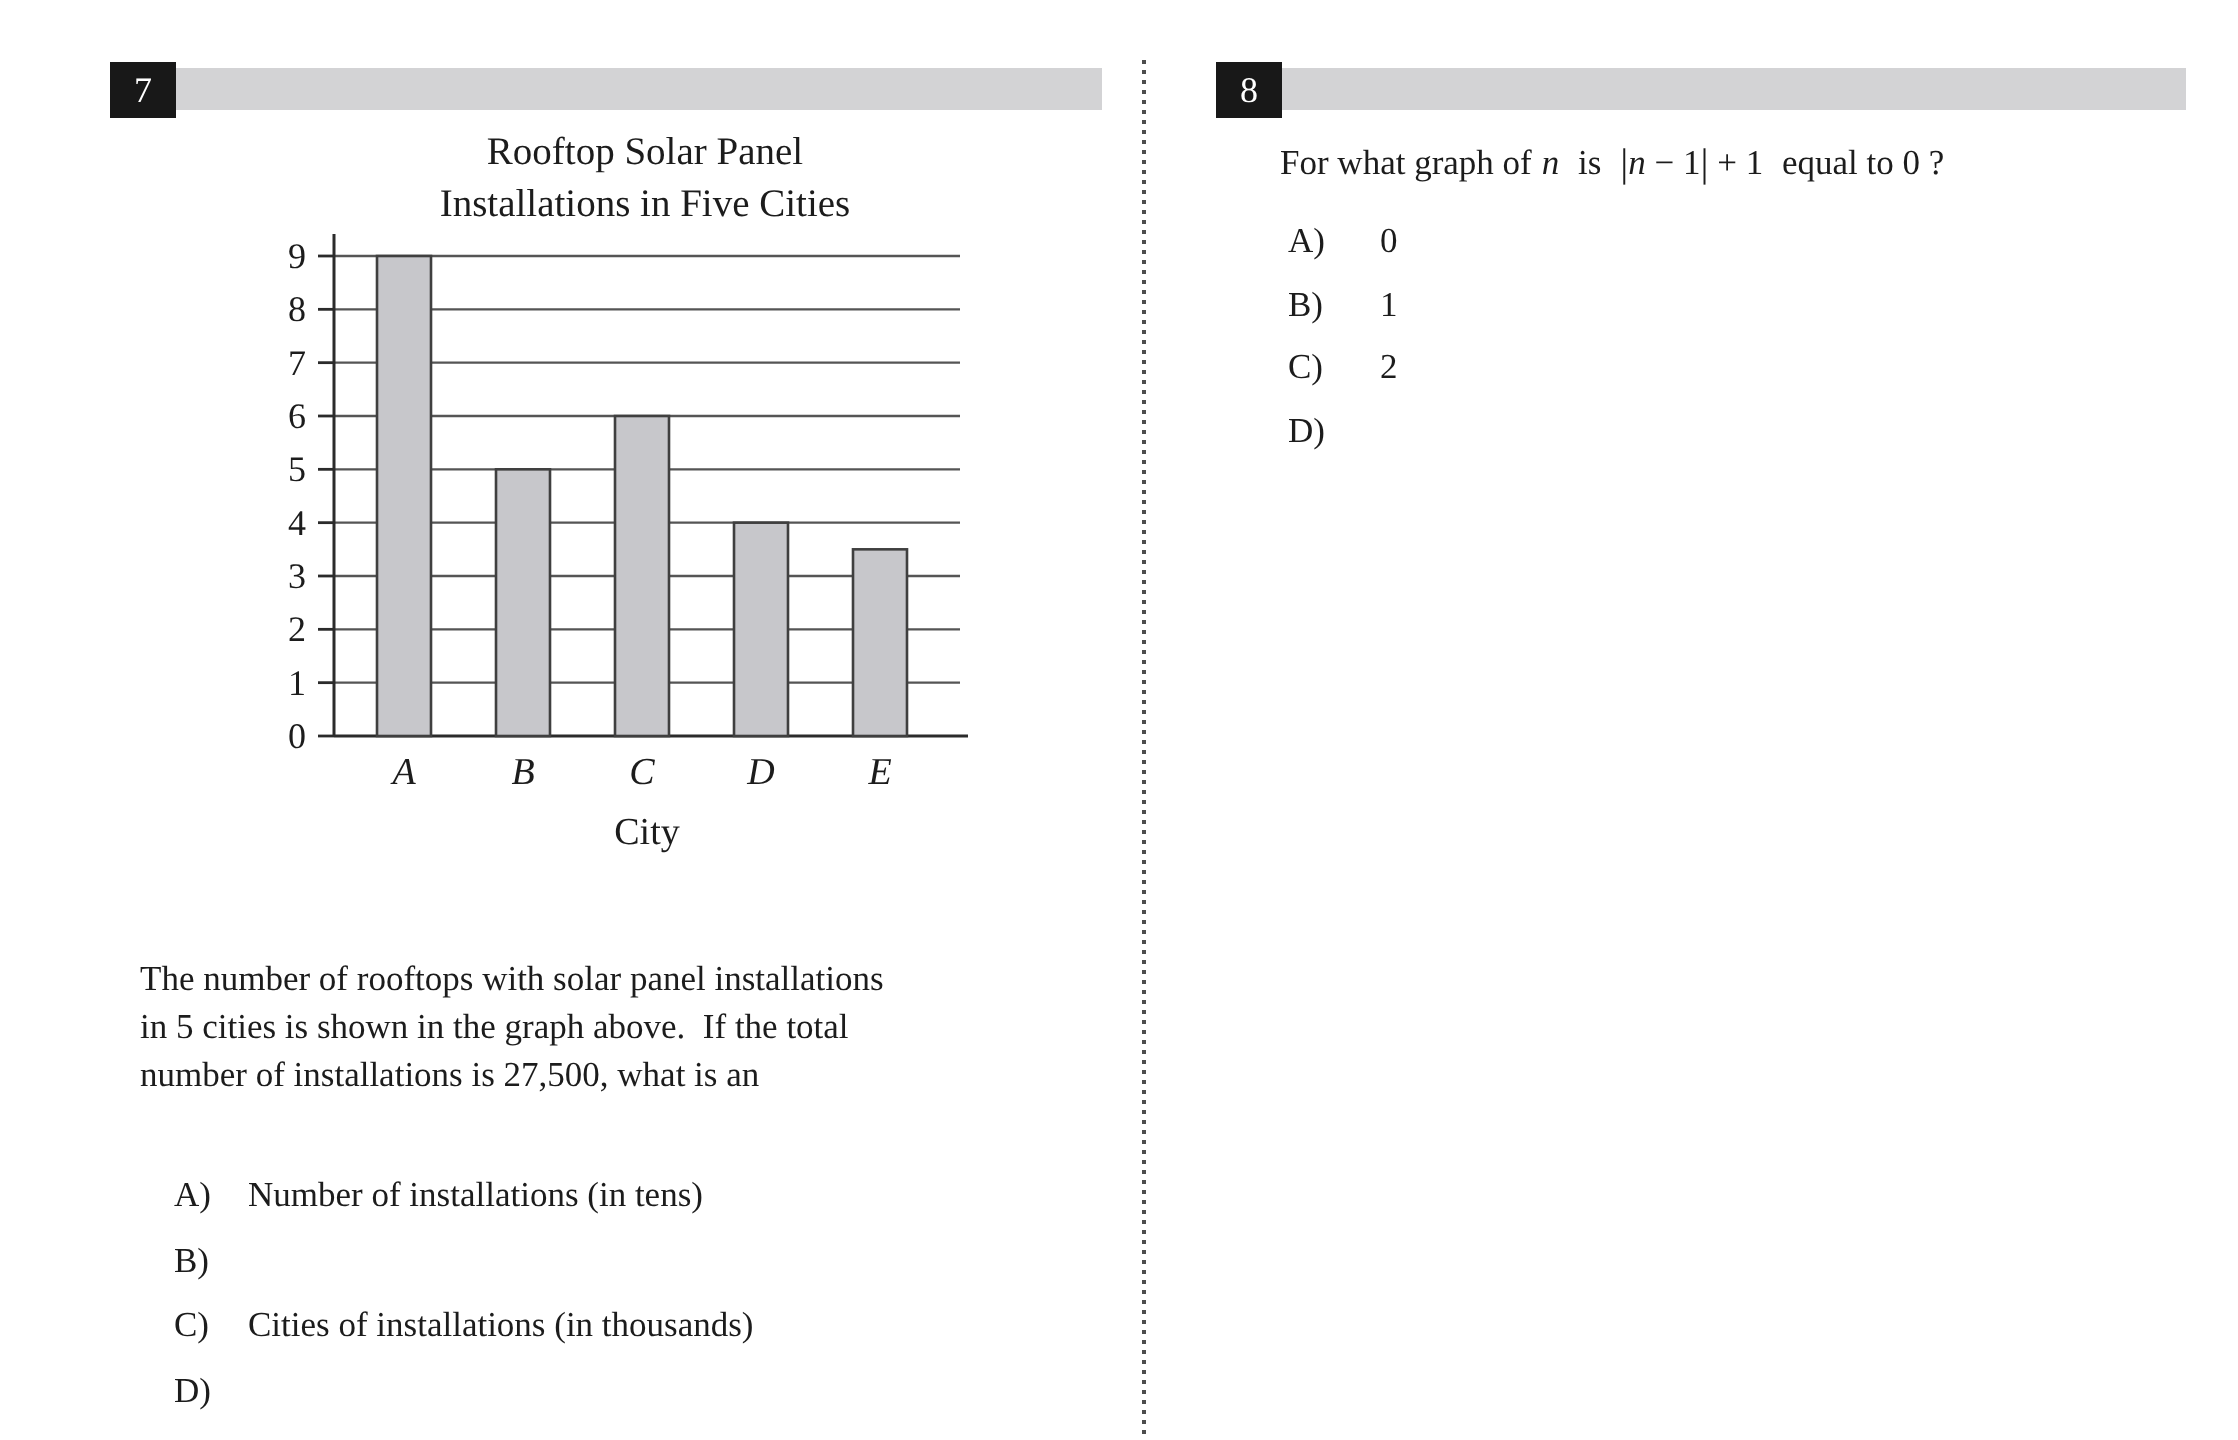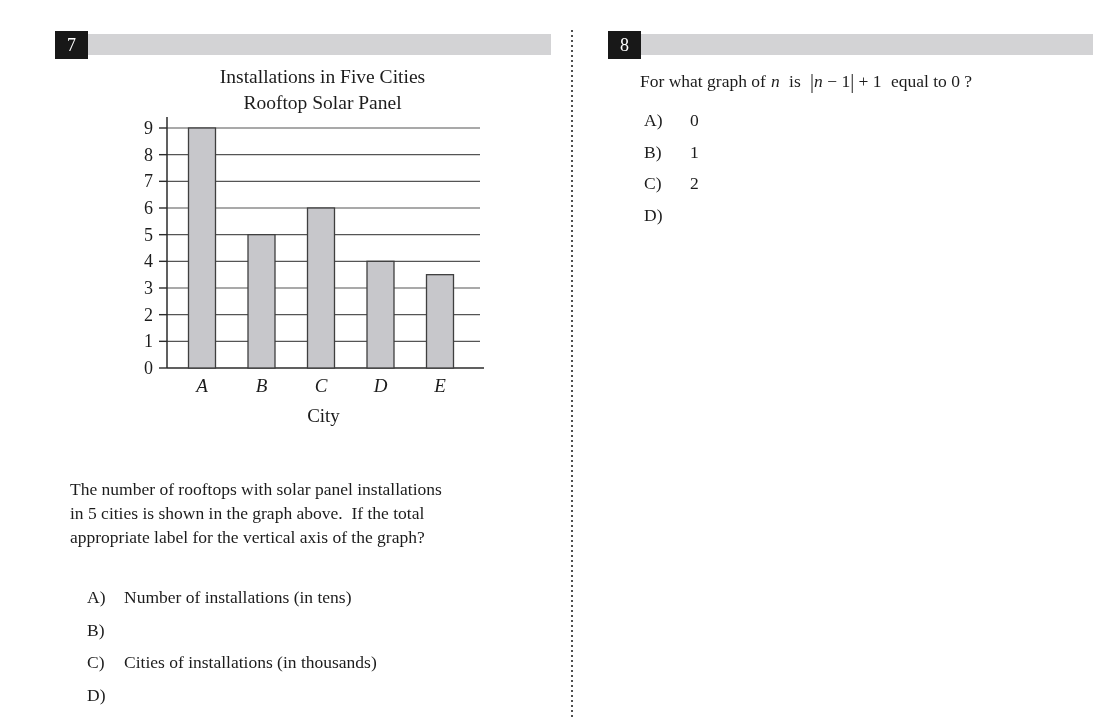--- a/index.html
+++ b/index.html
@@ -42,22 +42,22 @@
 </head>
 <body>
 
 <div class="page">
 
   <section>
     <div class="qnum" style="left:55px;top:31px;">7</div>
     <div class="qbar" style="left:88px;top:34px;width:463px;"></div>
 
     <div class="chart-title">
+      <div>Rooftop Solar Panel</div>
       <div>Installations in Five Cities</div>
-      <div>Rooftop Solar Panel</div>
     </div>
     <svg id="chart-svg" width="385" height="315" viewBox="0 0 385 315">
         <line x1="29" y1="253" x2="37" y2="253" stroke="#2b2b2b" stroke-width="1.4"></line>
         <text x="23" y="259" text-anchor="end" font-size="18" fill="#1c1c1c">0</text>
         <line x1="37" y1="226.33333333333334" x2="350" y2="226.33333333333334" stroke="#555555" stroke-width="1.2"></line>
         <line x1="29" y1="226.33333333333334" x2="37" y2="226.33333333333334" stroke="#2b2b2b" stroke-width="1.4"></line>
         <text x="23" y="232.33333333333334" text-anchor="end" font-size="18" fill="#1c1c1c">1</text>
         <line x1="37" y1="199.66666666666666" x2="350" y2="199.66666666666666" stroke="#555555" stroke-width="1.2"></line>
         <line x1="29" y1="199.66666666666666" x2="37" y2="199.66666666666666" stroke="#2b2b2b" stroke-width="1.4"></line>
         <text x="23" y="205.66666666666666" text-anchor="end" font-size="18" fill="#1c1c1c">2</text>
@@ -93,21 +93,21 @@
         <rect x="237" y="146.33333333333331" width="27" height="106.66666666666667" fill="#c7c7cb" stroke="#3f3f3f" stroke-width="1.3"></rect>
         <text x="250.5" y="277" text-anchor="middle" font-size="19" font-style="italic" fill="#1c1c1c">D</text>
         <rect x="296.5" y="159.66666666666666" width="27" height="93.33333333333334" fill="#c7c7cb" stroke="#3f3f3f" stroke-width="1.3"></rect>
         <text x="310" y="277" text-anchor="middle" font-size="19" font-style="italic" fill="#1c1c1c">E</text>
         <text x="193.5" y="307" text-anchor="middle" font-size="19" fill="#1c1c1c">City</text>
       </svg>
 
     <div class="stem">
       <div class="stem-line">The number of rooftops with solar panel installations</div>
       <div class="stem-line">in 5 cities is shown in the graph above.  If the total</div>
-      <div class="stem-line">appropriate label for the vertical axis of the graph?</div>
+      <div class="stem-line">number of installations is 27,500, what is an</div>
     </div>
 
     <div class="options" style="left:87px;top:587px;">
       <div class="opt">
         <span class="letter">A)</span>
         <span>Number of installations (in tens)</span>
       </div>
       <div class="opt">
         <span class="letter">B)</span>
       </div>

